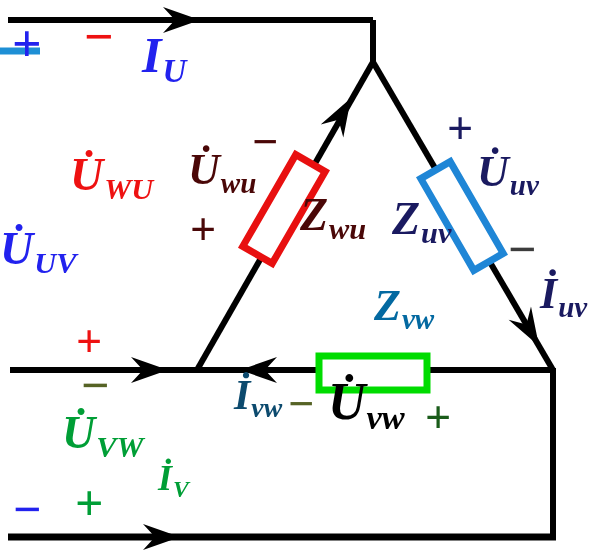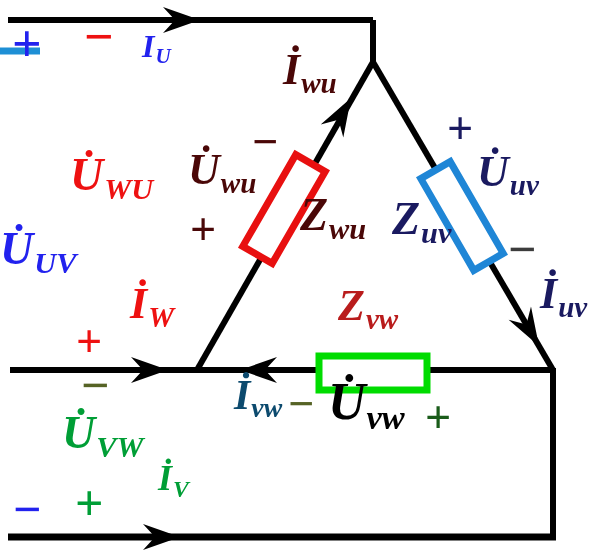--- a/index.html
+++ b/index.html
@@ -28,21 +28,21 @@
     position:absolute;
     z-index:3;
     font-weight:bold;
     font-style:normal;
     line-height:1;
     white-space:nowrap;
   }
   
   .c-blue{color:#2222EE;} .c-red{color:#EE1111;} .c-maroon{color:#4A0707;}
   .c-navy{color:#1A1A60;} .c-gray{color:#3C3C3C;} .c-olive{color:#566325;}
-  .c-dgreen{color:#b91c1c;} .c-teal{color:#0c4a6e;} .c-green{color:#009E36;}
+  .c-dgreen{color:#0369a1;margin-left:36px;} .c-teal{color:#0c4a6e;} .c-green{color:#009E36;}
   .c-pgreen{color:#1A5C1A;} .c-black{color:#000000;}
 </style>
 </head>
 <body>
 
 <div id="stage">
 
   <svg id="wires" width="600" height="560" viewBox="0 0 600 560">
 
     <path d="M0 51 H40" stroke="#1E8FD5" stroke-width="7" fill="none"></path>
@@ -64,39 +64,37 @@
     <rect x="319" y="356" width="108" height="34" fill="#ffffff" stroke="#00DC00" stroke-width="7"></rect>
 
     <polygon points="200,20 163,7 175,20 163,33" fill="#000"></polygon>
     <polygon points="168,370 131,357 143,370 131,383" fill="#000"></polygon>
     <polygon points="180,537 143,524 155,537 143,550" fill="#000"></polygon>
     <polygon points="240,370 277,357 265,370 277,383" fill="#000"></polygon>
     <polygon points="351,98 343.3,137.4 338.5,119.7 320.7,124.4" fill="#000"></polygon>
     <polygon points="539,346 508.6,319.8 526.4,324.4 531,306.6" fill="#000"></polygon>
   </svg>
 
-  <div class="lbl c-blue" style="left:142px;top:30px;font-size:32px;"><span>I</span><span class="sub">U</span></div>
+  <div class="lbl c-blue" style="left:142px;top:30px;font-size:50px;"><span>I</span><span class="sub">U</span></div>
 
-  <div class="lbl c-maroon" style="left:283px;top:48px;font-size:44px;"><span>İ</span><span class="sub">wu</span></div>
 
   <div class="lbl c-red" style="left:70px;top:152px;font-size:46px;"><span>U̇</span><span class="sub">WU</span></div>
 
   <div class="lbl c-maroon" style="left:188px;top:148px;font-size:44px;"><span>U̇</span><span class="sub">wu</span></div>
 
   <div class="lbl c-blue" style="left:0px;top:226px;font-size:46px;"><span>U̇</span><span class="sub">UV</span></div>
 
   <div class="lbl c-navy" style="left:392px;top:196px;font-size:46px;"><span>Z</span><span class="sub">uv</span></div>
 
   <div class="lbl c-maroon" style="left:300px;top:192px;font-size:46px;"><span>Z</span><span class="sub">wu</span></div>
 
   <div class="lbl c-navy" style="left:477px;top:150px;font-size:44px;"><span>U̇</span><span class="sub">uv</span></div>
 
   <div class="lbl c-navy" style="left:540px;top:272px;font-size:44px;text-align:center;"><span>İ</span><span class="sub">uv</span></div>
 
-  <div class="lbl c-red" style="left:130px;top:282px;font-size:44px;"><span>İ</span><span class="sub">W</span></div>
 
   <div class="lbl c-dgreen" style="left:338px;top:284px;font-size:44px;"><span>Z</span><span class="sub">vw</span></div>
 
   <div class="lbl c-teal" style="left:234px;top:374px;font-size:42px;"><span>İ</span><span class="sub">vw</span></div>
 
   <div class="lbl c-black" style="left:328px;top:376px;font-size:52px;"><span>U̇</span><span class="sub">vw</span></div>
 
   <div class="lbl c-green" style="left:62px;top:410px;font-size:46px;"><span>U̇</span><span class="sub">VW</span></div>
 
   <div class="lbl c-green" style="left:158px;top:460px;font-size:36px;"><span>İ</span><span class="sub">V</span></div>

